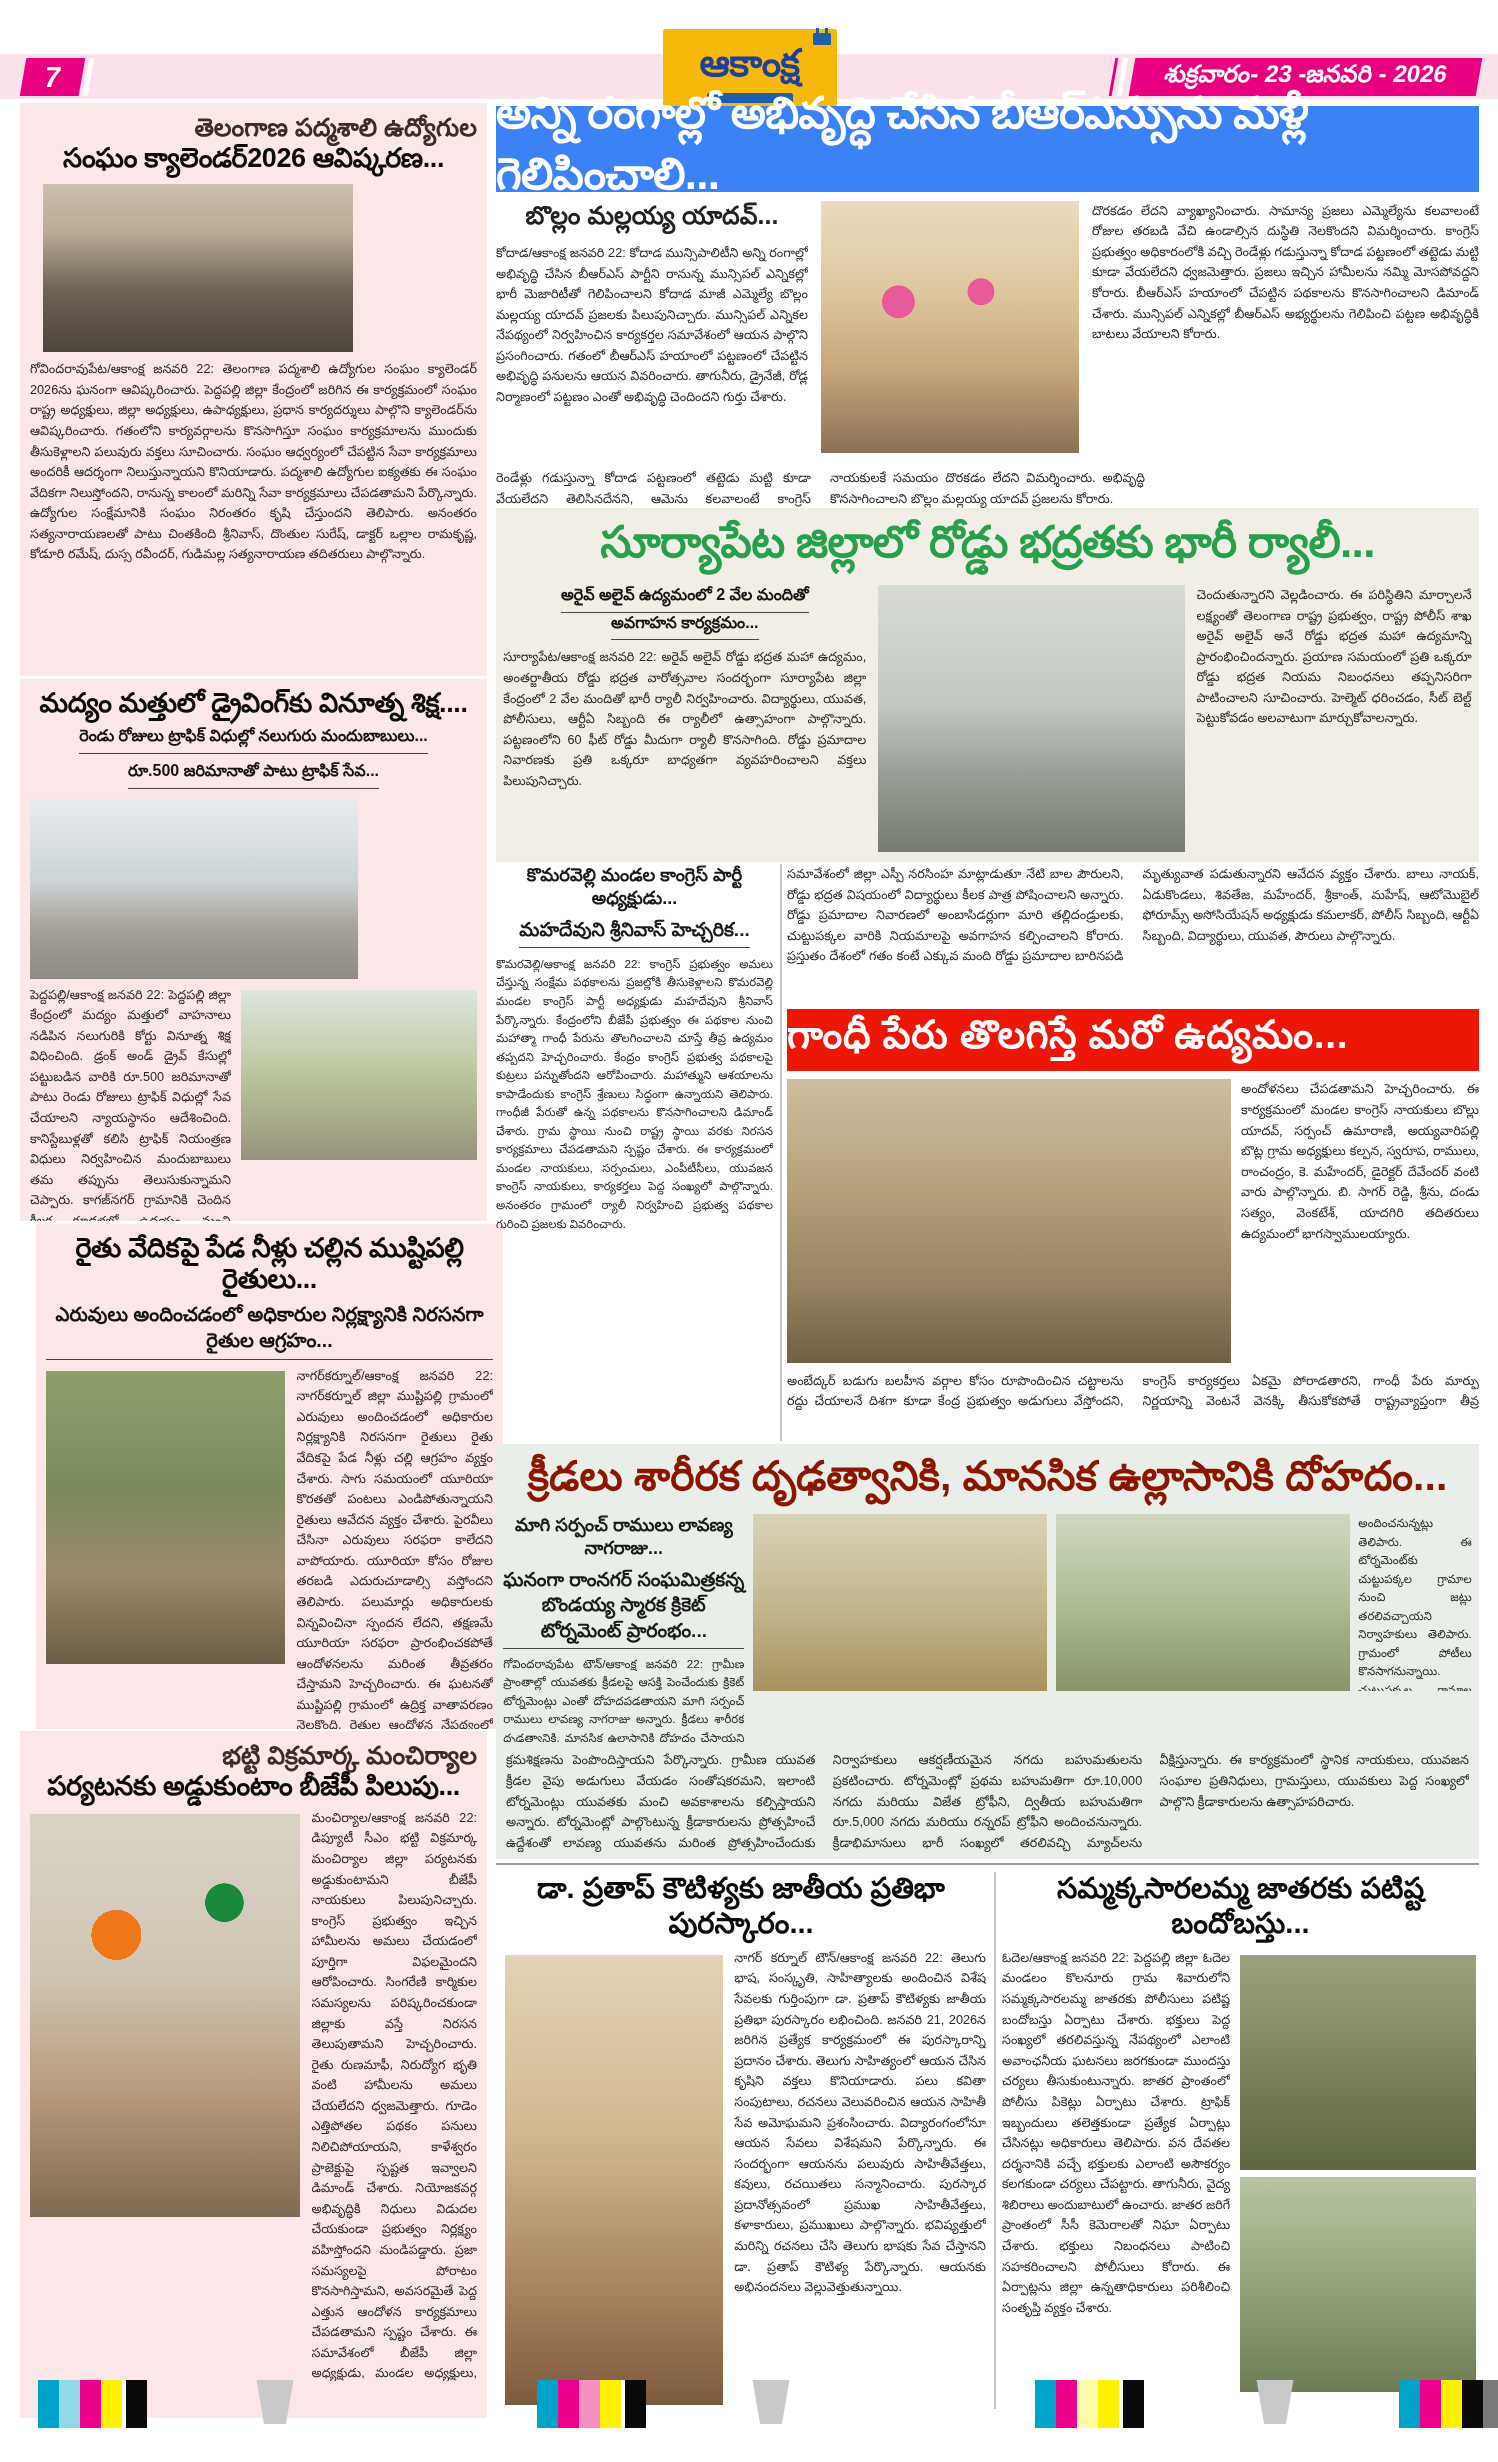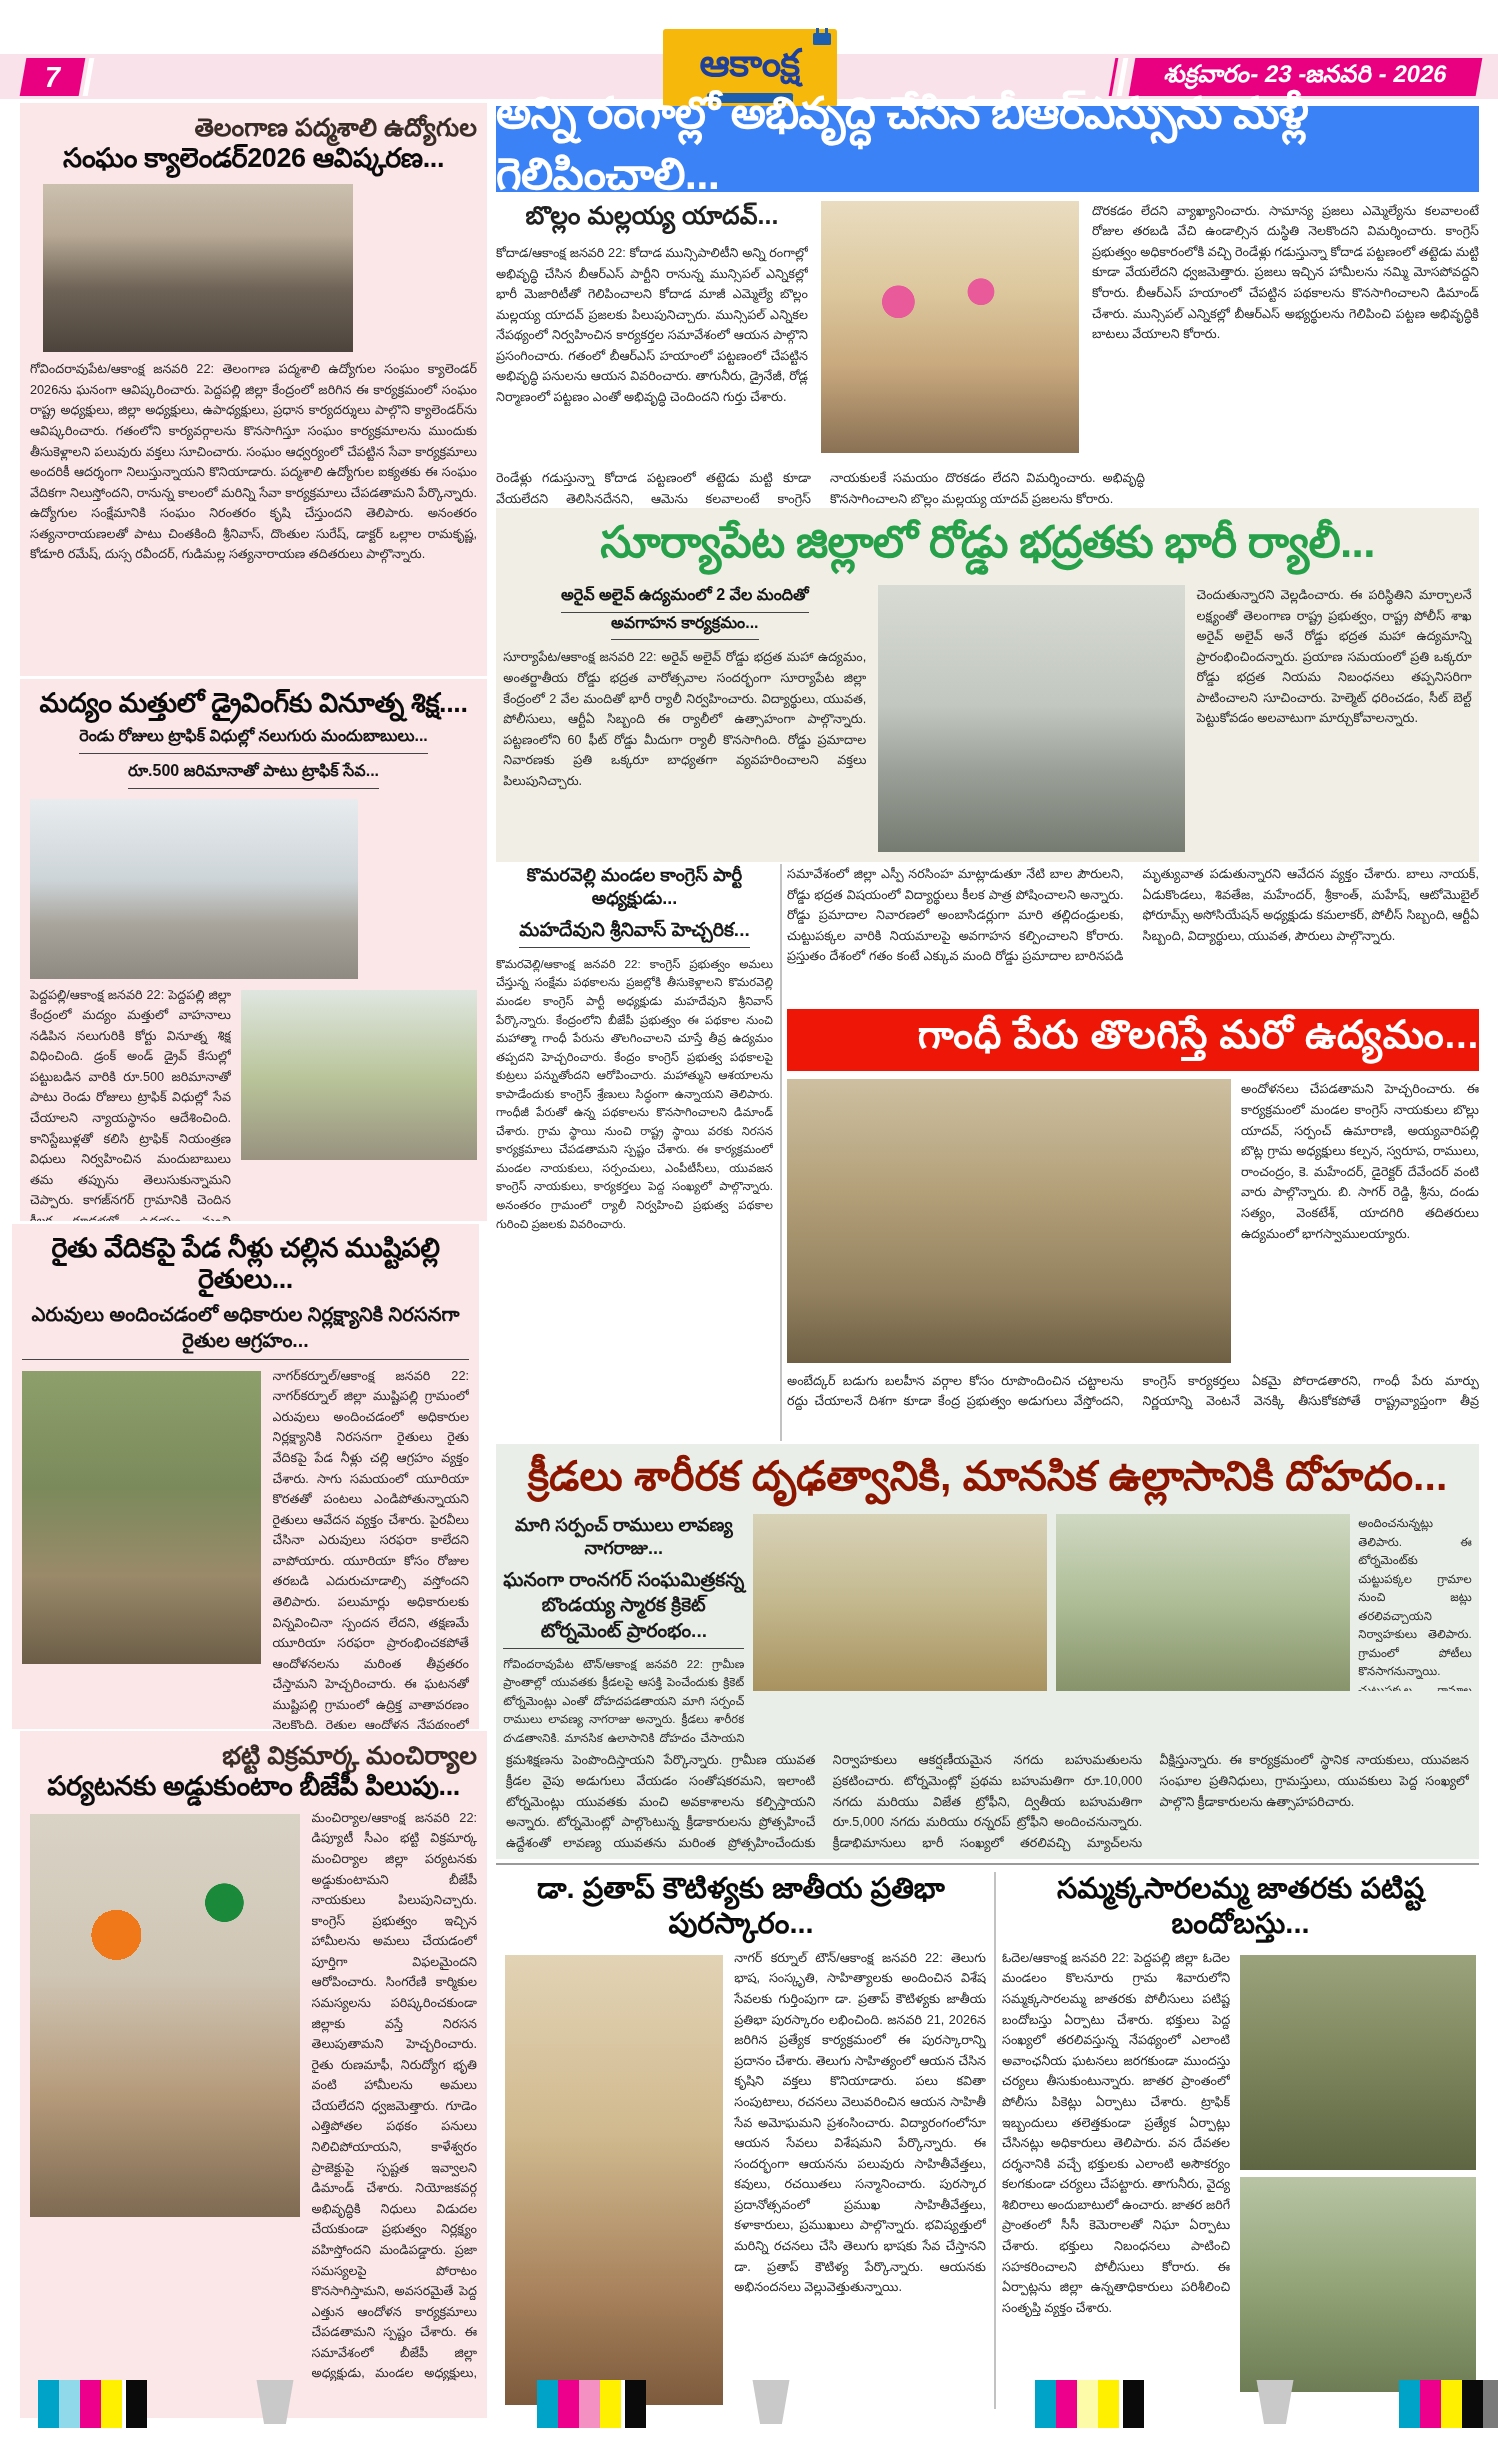--- a/index.html
+++ b/index.html
@@ -34,21 +34,21 @@
   .byline{font-size:25px;font-weight:700;text-align:center;color:#222;}
   .body{font-size:12.7px;line-height:1.62;text-align:justify;color:#262626;overflow:hidden;}
   .body-sm{font-size:11.6px;line-height:1.6;text-align:justify;color:#262626;overflow:hidden;}
   .photo{flex-shrink:0;}
   .vline{position:absolute;width:1.5px;background:#c2c2c2;}
   .hline{position:absolute;height:1.5px;background:#9a9a9a;}
   
   .art-pink{position:absolute;background:#fbe6e8;padding:8.7px 10px;overflow:hidden;}
   #a1{left:20px;top:103px;width:467px;height:573px;}
   #a2{left:20px;top:679px;width:467px;height:542px;}
-  #a3{left:12px;top:1224px;width:467px;height:505px;}
+  #a3{left:36px;top:1224px;width:467px;height:505px;}
   #a4{left:20px;top:1731px;width:467px;height:687px;}
   .ph-office{width:310px;height:168px;margin:10px 0 7.3px 13px;
      background:linear-gradient(180deg,#cbbfae 0%,#b7a995 30%,#6f6457 62%,#4c443c 100%);}
   .ph-traffic1{float:left;width:328px;height:180px;margin:5.8px 10px 5.8px 0;
      background:linear-gradient(180deg,#e8ecef 0%,#cdd4d8 45%,#a8a49b 70%,#8e8a82 100%);}
   .ph-traffic2{float:right;width:236px;height:170px;margin:5.8px 0 5.8px 10px;
      background:linear-gradient(180deg,#dfe6e0 0%,#b9c49a 52%,#98927f 100%);}
   .ph-cattle{float:left;width:239px;height:293px;margin:5.8px 11.6px 5.8px 0;
      background:linear-gradient(180deg,#8da06b 0%,#7b8a5b 40%,#9a8a6a 70%,#6b5d47 100%);}
   .ph-bjp{float:left;width:270px;height:403px;margin:5.8px 11.6px 5.8px 0;
@@ -72,21 +72,21 @@
   .m2-row{display:flex;gap:11.6px;padding:2.9px 7.3px 0;}
   .m2-left{width:363px;}
   .ph-rally{width:307px;height:267px;
      background:linear-gradient(180deg,#d7dbd3 0%,#c2c7bf 45%,#9aa097 70%,#767b72 100%);}
   .m2-right{flex:1;}
   #m3{position:absolute;left:496px;top:864px;width:983px;height:577px;overflow:hidden;}
   .m3-left{position:absolute;left:0;top:0;width:277px;height:577px;overflow:hidden;}
   .m3-right{position:absolute;left:291px;top:0;width:692px;height:577px;}
   .m3-top{column-count:2;column-gap:19px;height:139px;overflow:hidden;}
   .banner-red{height:62px;background:#ee1607;color:#fff;font-size:39px;font-weight:800;
-     display:flex;align-items:center;justify-content:flex-end;margin-top:5.8px;letter-spacing:0.7px;}
+     display:flex;align-items:center;justify-content:flex-start;margin-top:5.8px;letter-spacing:0.7px;}
   .m3-row{display:flex;gap:10px;margin-top:8.7px;font-family:Liberation Serif, serif;}
   .ph-field{width:444px;height:284px;
      background:linear-gradient(180deg,#cdbfa0 0%,#b3a079 40%,#93815f 75%,#6e5f44 100%);}
   .m3-row-right{flex:1;}
   .m3-bottom{margin-top:7.3px;column-count:2;column-gap:19px;height:48px;overflow:hidden;}
   #m4{position:absolute;left:496px;top:1444px;width:983px;height:415px;background:#e9eee8;overflow:hidden;}
   .hl-maroon{font-size:41px;color:#8c1500;font-weight:800;text-align:center;padding:8.7px 0 4.4px;}
   .m4-row{display:flex;gap:8.7px;padding:0 7.3px;}
   .m4-left{width:241px;}
   .ph-cricket1{width:294px;height:177px;

